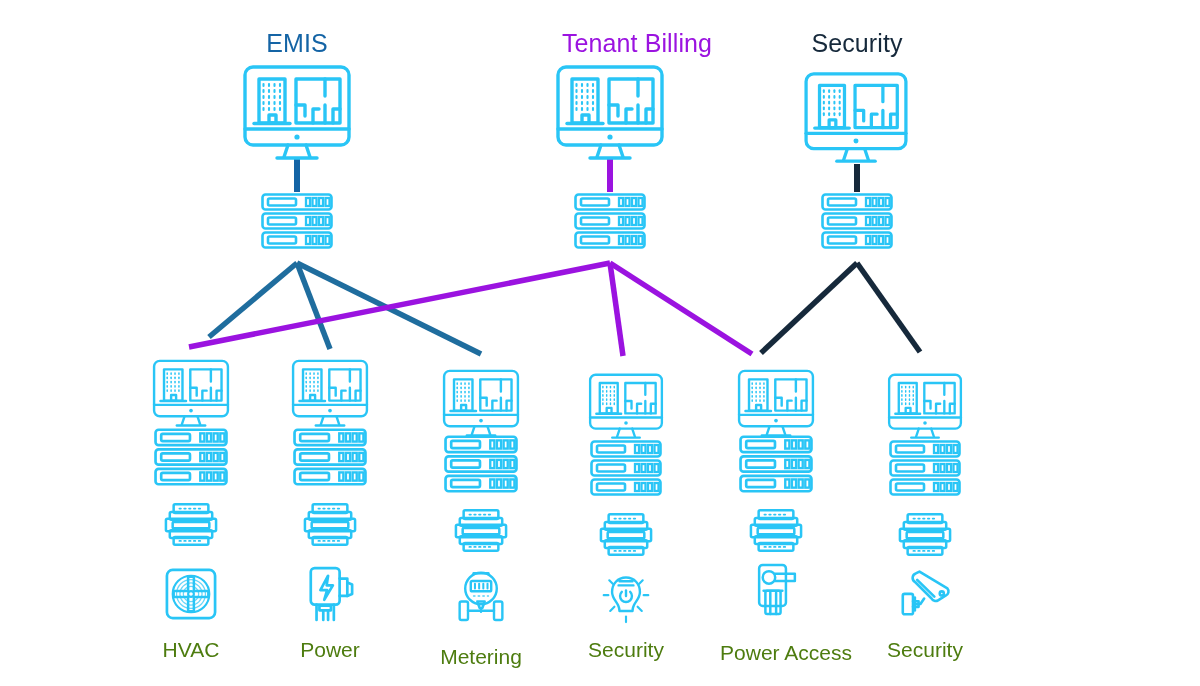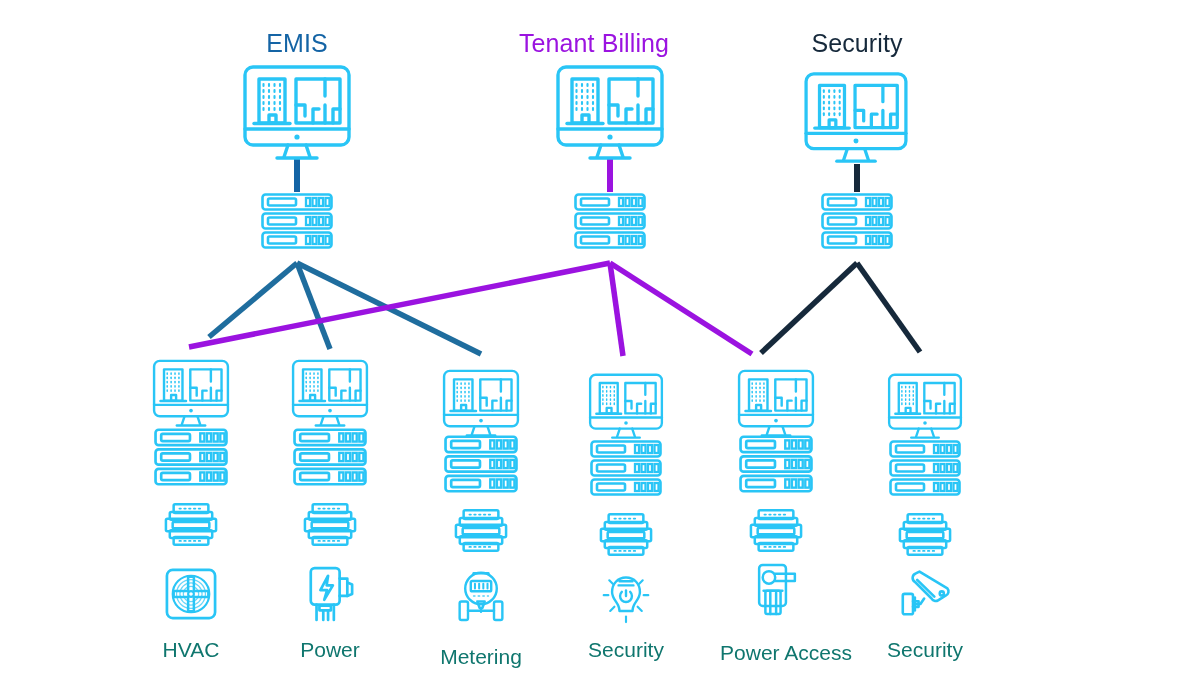--- a/index.html
+++ b/index.html
@@ -18,21 +18,21 @@
   .node .ico{display:block;}
 
   .top-title{
     position:absolute;z-index:3;
     text-align:center;white-space:nowrap;
     font-size:25px;line-height:30px;letter-spacing:.1px;
   }
   .bot-label{
     position:absolute;z-index:3;
     text-align:center;white-space:nowrap;
-    font-size:21px;line-height:26px;color:#0f766e;
+    font-size:21px;line-height:26px;color:#4d7c0f;
   }
 </style>
 </head>
 <body>
 
 <div id="stage">
 
   <svg width="0" height="0" style="position:absolute" aria-hidden="true">
     <defs>
 
@@ -239,21 +239,21 @@
     <svg class="ico" width="112" height="100">
         <use href="#sym-monitor"></use>
       </svg>
   </div>
   <div class="node" style="left:261px;top:193px;">
     <svg class="ico" width="72" height="56">
         <use href="#sym-servers"></use>
       </svg>
   </div>
 
-  <div class="top-title" style="left:469px;top:28px;width:250px;color:#9b13e0;">Tenant Billing</div>
+  <div class="top-title" style="left:512px;top:28px;width:250px;color:#9b13e0;">Tenant Billing</div>
   <div class="node" style="left:554px;top:63px;">
     <svg class="ico" width="112" height="100">
         <use href="#sym-monitor"></use>
       </svg>
   </div>
   <div class="node" style="left:574px;top:193px;">
     <svg class="ico" width="72" height="56">
         <use href="#sym-servers"></use>
       </svg>
   </div>

